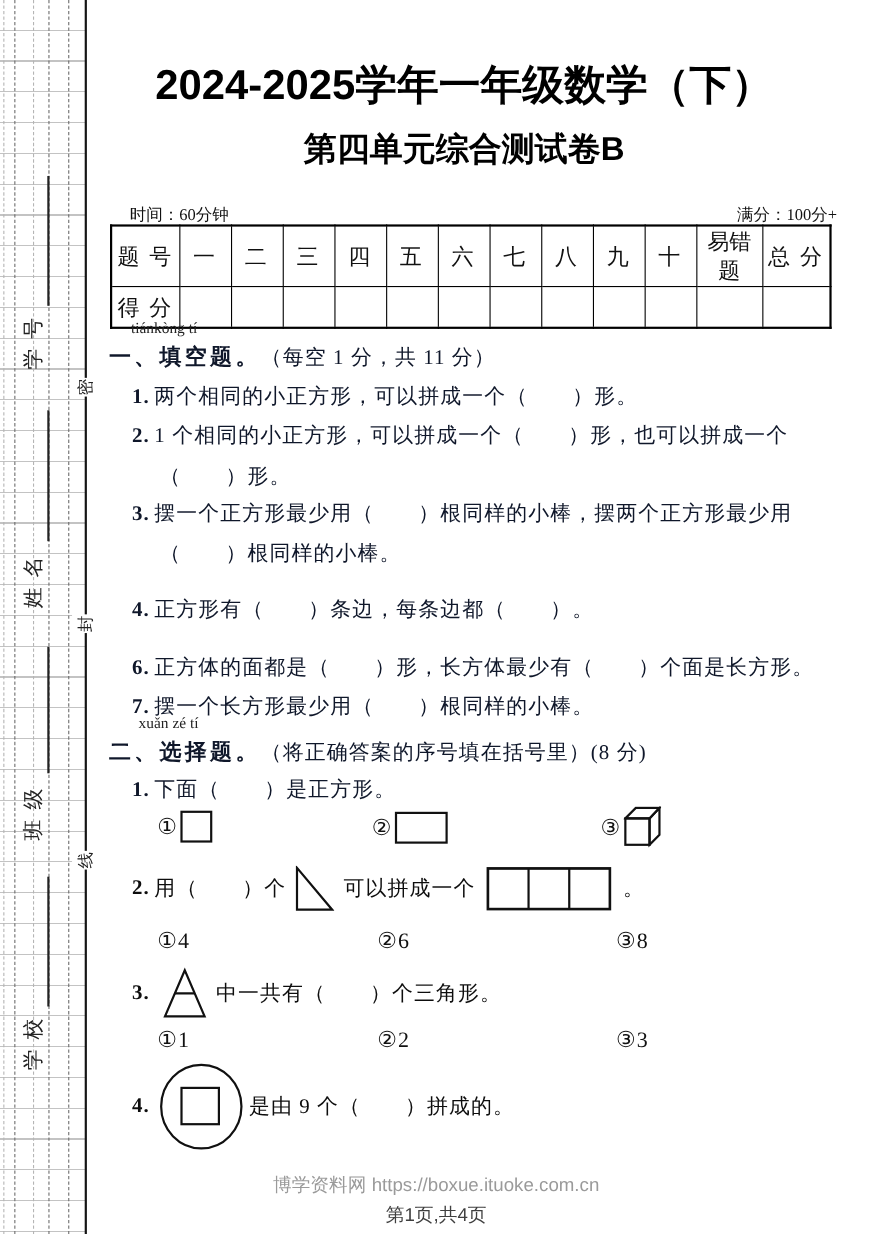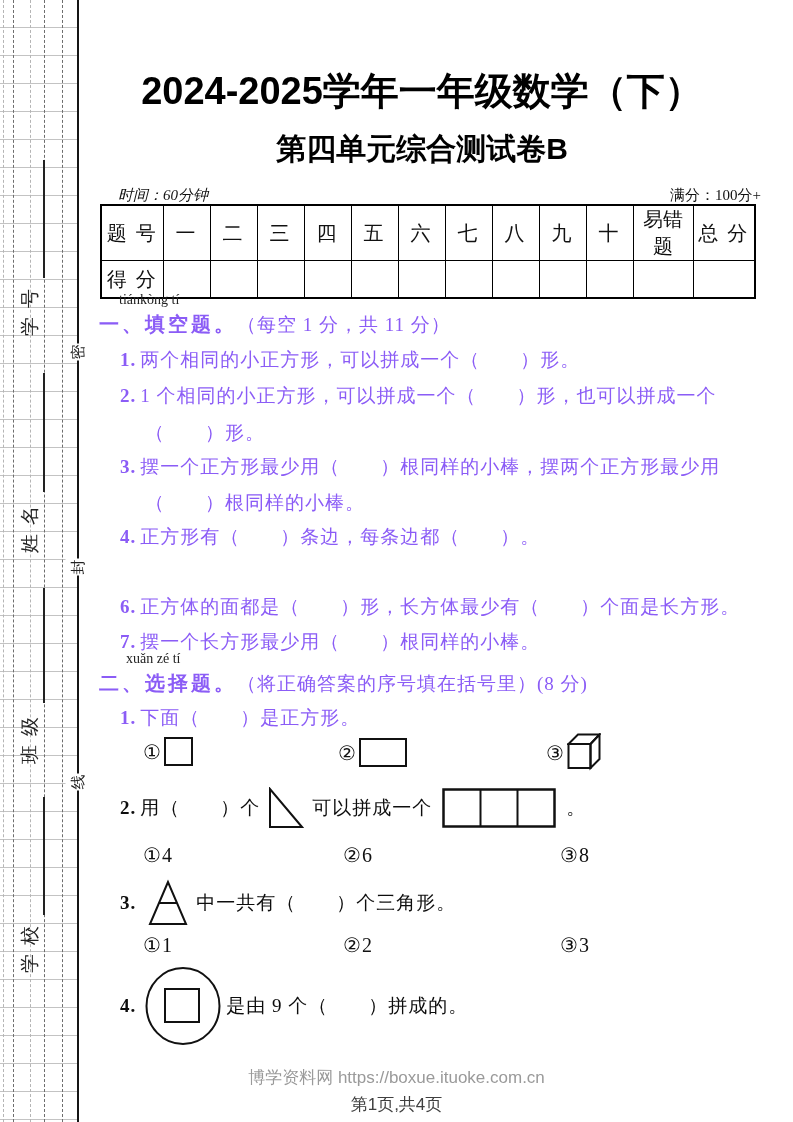--- a/index.html
+++ b/index.html
@@ -19,35 +19,35 @@
   .m-label{
     position:absolute;white-space:nowrap;font-size:19px;letter-spacing:9px;color:#222;
     transform:translate(-50%,-50%) rotate(-90deg);
   }
   .seal-char{
     position:absolute;font-size:15px;color:#222;background:#fff;padding:3px 1px;
     transform:translate(-50%,-50%) rotate(-90deg);z-index:3;
   }
   
   .head-wrap{position:absolute;left:82px;top:0;width:680px;text-align:center;}
-  .title{margin-top:66px;font-family:"Liberation Sans","DejaVu Sans",sans-serif;
+  .title{margin-top:52px;font-family:"Liberation Sans","DejaVu Sans",sans-serif;
     font-weight:bold;font-size:38px;letter-spacing:0px;color:#000;}
   .subtitle{margin-top:12px;font-family:"Liberation Sans","DejaVu Sans",sans-serif;
     font-weight:bold;font-size:30px;color:#000;}
   .meta{position:absolute;top:186px;font-size:15px;color:#111;}
-  .meta.left{left:118px;font-style:italic;}
+  .meta.left{left:118px;}
   .meta.right{right:32px;}
   
   table.score{position:absolute;left:100px;top:204px;border-collapse:collapse;
     border:2px solid #000;table-layout:fixed;}
   table.score td{border:1px solid #000;height:36px;text-align:center;
     font-size:20px;letter-spacing:2px;padding:0;}
   
   .pinyin{position:absolute;font-size:14px;color:#222;letter-spacing:0;font-family:Liberation Serif, serif;}
-  .line{position:absolute;font-size:19px;white-space:nowrap;letter-spacing:1px;color:#8b5cf6;}
+  .line{position:absolute;font-size:19px;white-space:nowrap;letter-spacing:1px;color:#0f172a;}
   .qnum{font-weight:bold;font-family:"Liberation Serif","DejaVu Serif",serif;margin-right:4px;}
   .sec-bold{font-weight:bold;font-size:20px;letter-spacing:3px;}
   .sec-note{font-size:19px;letter-spacing:1px;}
   .opt{position:absolute;font-size:20px;letter-spacing:1px;}
   .shape-row{position:absolute;display:flex;align-items:center;}
   .sq{width:25px;height:25px;border:2px solid #111;}
   .rect{width:44px;height:25px;border:2px solid #111;}
   svg{display:block;}
   .flexline{position:absolute;display:flex;align-items:center;font-size:19px;
     letter-spacing:1px;white-space:nowrap;color:#0d0d0d;}
@@ -155,21 +155,21 @@
   </div>
   <div class="line" style="left:145px;top:420px">
     <span>（　　）形。</span>
   </div>
   <div class="line" style="left:120px;top:454px">
     <span class="qnum">3.</span><span>摆一个正方形最少用（　　）根同样的小棒，摆两个正方形最少用</span>
   </div>
   <div class="line" style="left:145px;top:490px">
     <span>（　　）根同样的小棒。</span>
   </div>
-  <div class="line" style="left:120px;top:524px">
+  <div class="line" style="left:120px;top:541px">
     <span class="qnum">4.</span><span>正方形有（　　）条边，每条边都（　　）。</span>
   </div>
   <div class="line" style="left:120px;top:594px">
     <span class="qnum">6.</span><span>正方体的面都是（　　）形，长方体最少有（　　）个面是长方形。</span>
   </div>
   <div class="line" style="left:120px;top:629px">
     <span class="qnum">7.</span><span>摆一个长方形最少用（　　）根同样的小棒。</span>
   </div>
 
   <span class="pinyin" style="left:126px;top:651px">xuǎn zé tí</span>

